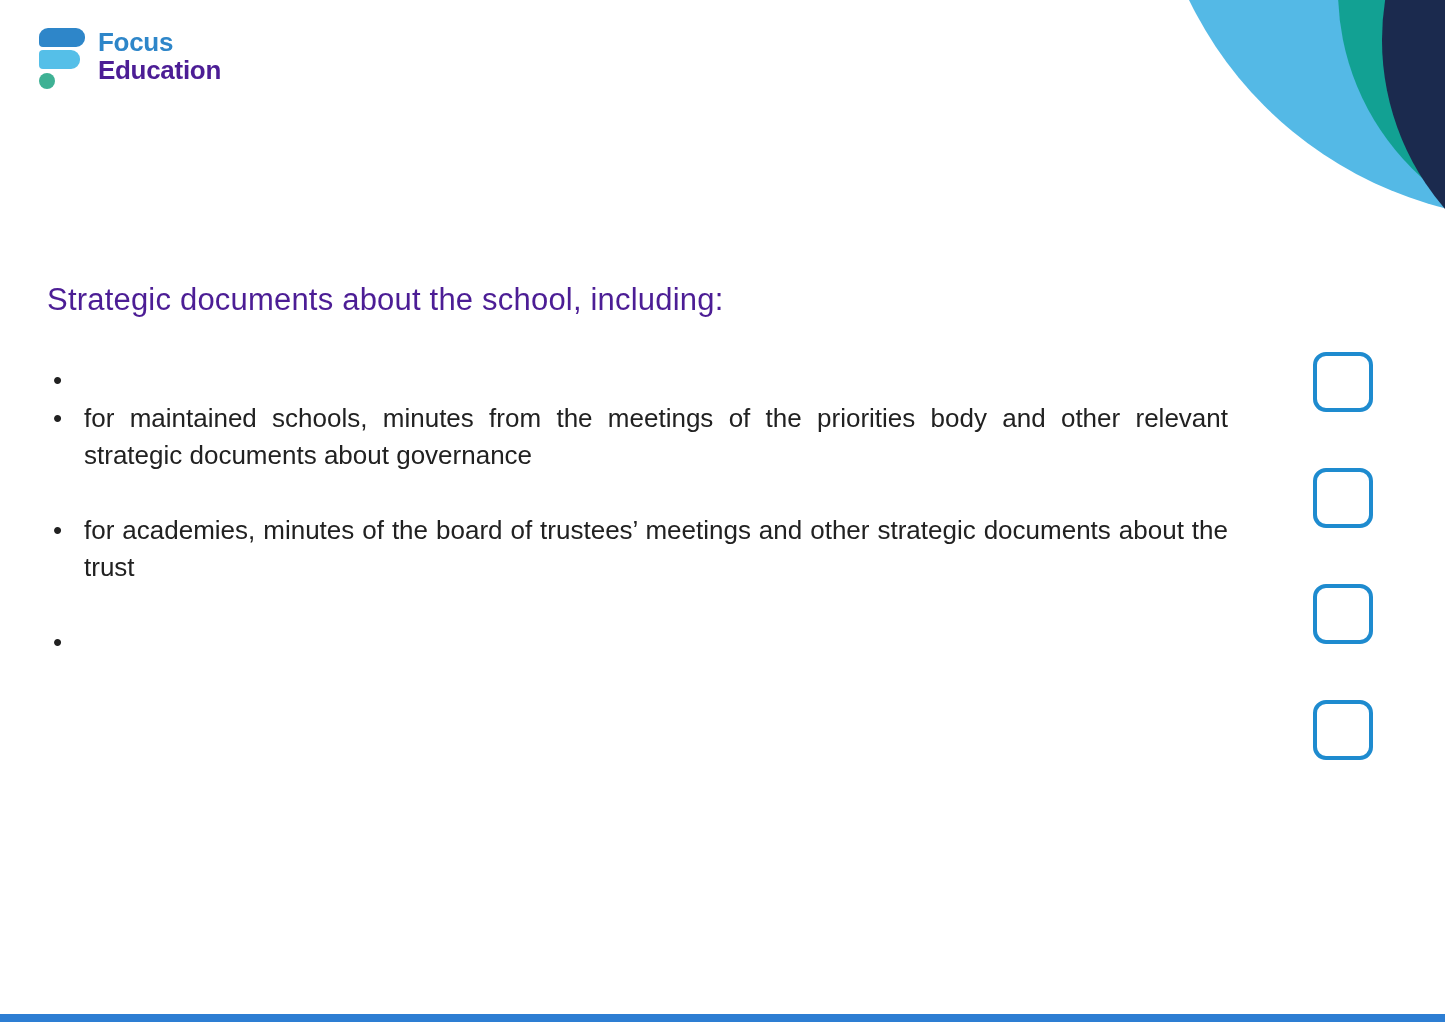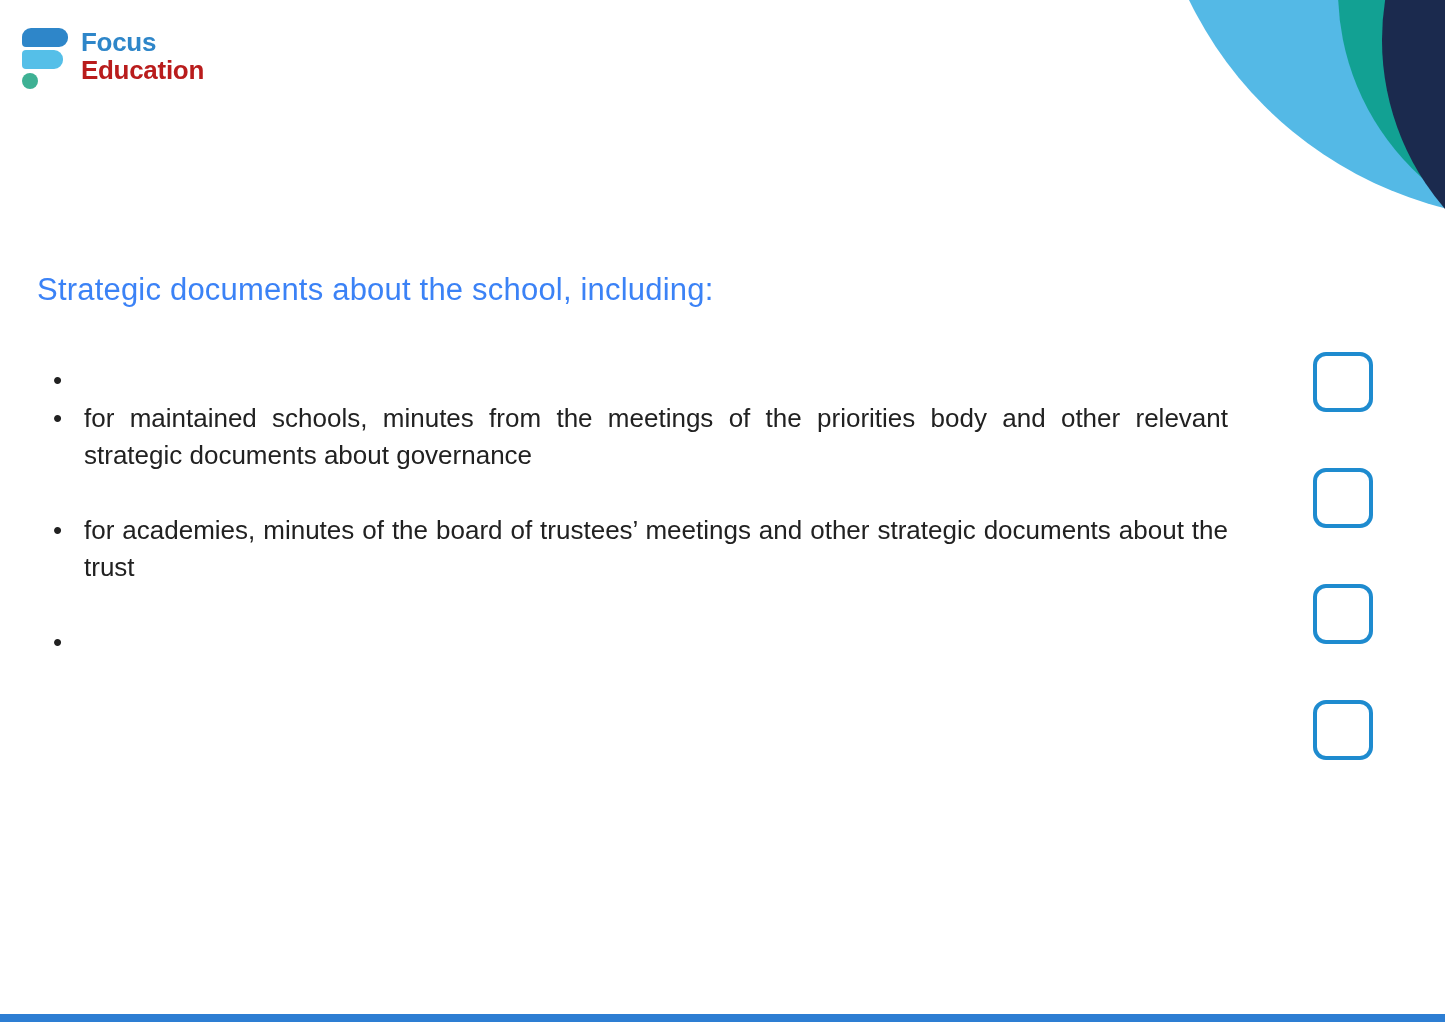--- a/index.html
+++ b/index.html
@@ -12,38 +12,38 @@
     font-family: "Liberation Sans", sans-serif;
   }
 
   
   .decor { position: absolute; border-radius: 50%; }
   .decor-light { left: 1150px; top: -560px; width: 780px; height: 780px; background: #54b9e6; z-index: 1; }
   .decor-teal  { left: 1338px; top: -262px; width: 504px; height: 504px; background: #12a193; z-index: 2; }
   .decor-navy  { left: 1382px; top: -218px; width: 516px; height: 516px; background: #1b2a4e; z-index: 3; }
 
   
-  .logo { position: absolute; left: 22px; top: 28px; display: flex; align-items: flex-start; z-index: 4; }
+  .logo { position: absolute; left: 39px; top: 28px; display: flex; align-items: flex-start; z-index: 4; }
   .logo-mark { width: 48px; margin-right: 11px; }
   .logo-mark .bar-top { width: 46px; height: 19px; border-radius: 9px 9px 9px 4px; background: #2e86c9; }
   .logo-mark .bar-mid { width: 41px; height: 19px; border-radius: 4px 9px 9px 4px; background: #55bfe8; margin-top: 3px; }
   .logo-mark .dot { width: 16px; height: 16px; border-radius: 50%; background: #3eb194; margin-top: 4px; }
   .logo-text { line-height: 28px; font-weight: bold; font-size: 26px; letter-spacing: -0.3px; }
   .logo-line1 { color: #2e86c9; }
-  .logo-line2 { color: #b91c1c; }
+  .logo-line2 { color: #4c1d95; }
 
   
   .title {
     position: absolute; left: 37px; top: 186px; width: 1280px; margin: 0;
     font-size: 33px; font-weight: bold; color: #192f5e; letter-spacing: -0.2px;
     z-index: 4;
   }
   .subtitle {
-    position: absolute; left: 37px; top: 272px; width: 1100px; margin: 0;
-    font-size: 31px; font-weight: 400; color: #3b82f6; letter-spacing: 0.2px;
+    position: absolute; left: 37px; top: 272px; width: 1100px; margin: 10px;
+    font-size: 31px; font-weight: 400; color: #4c1d95; letter-spacing: 0.2px;
     z-index: 4;
   }
 
   
   .bullets {
     position: absolute; left: 48px; top: 362px; width: 1180px;
     margin: 0; padding: 0; list-style: none;
     font-size: 26px; line-height: 37px; color: #212121; z-index: 4;
   }
   .bullets li {

